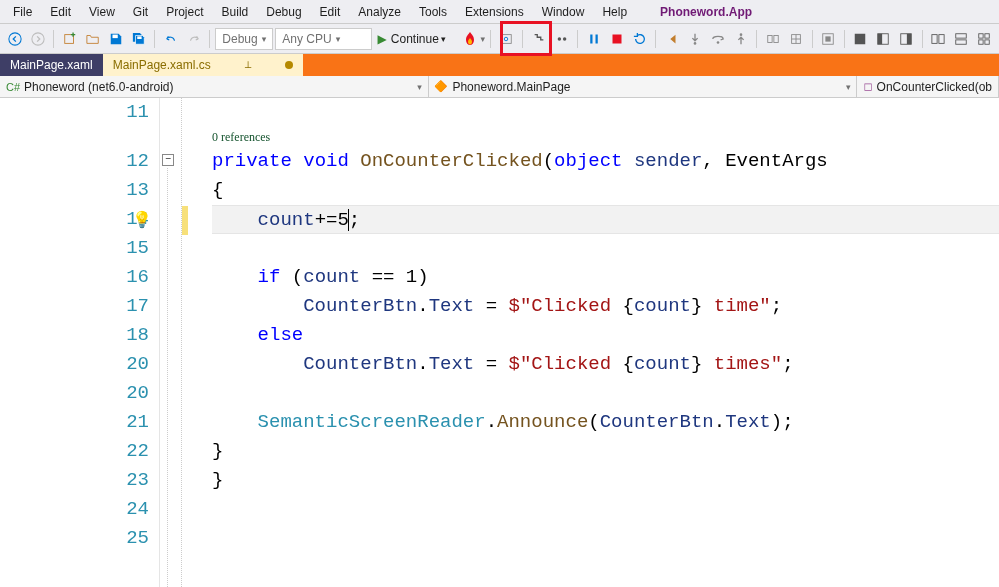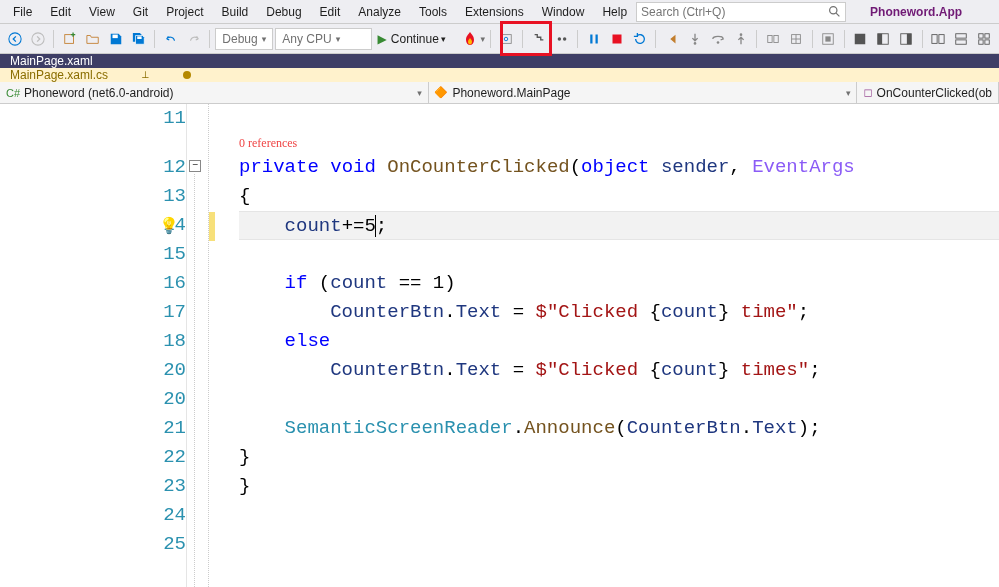--- a/index.html
+++ b/index.html
@@ -14,50 +14,50 @@
 
 .toolbar { display: flex; align-items: center; height: 30px; background: #eeeef2; padding: 0 4px; gap: 2px; border-bottom: 1px solid #ccc; position: relative; }
 .toolbar .tb-btn { display: inline-flex; align-items: center; justify-content: center; width: 22px; height: 22px; cursor: pointer; color: #414141; }
 .toolbar .sep { width: 1px; height: 18px; background: #ccc; margin: 0 3px; }
 .toolbar .dropdown { display: inline-flex; align-items: center; border: 1px solid #ccc; background: #fff; height: 22px; padding: 0 4px 0 6px; font-size: 12px; color: #717171; cursor: pointer; }
 .toolbar .dropdown .caret { margin-left: 4px; font-size: 9px; }
 .toolbar .continue-btn { display: inline-flex; align-items: center; height: 22px; padding: 0 4px; cursor: pointer; }
 .toolbar .continue-btn .play { color: #388a34; margin-right: 4px; }
 .hot-reload-highlight { position: absolute; border: 3px solid #e81123; width: 52px; height: 35px; left: 500px; top: -3px; pointer-events: none; }
 
-.doc-tabs { display: flex; height: 28px; background: #fef9c3; flex-direction: column; }
+.doc-tabs { display: flex; height: 22px; background: #f97316; }
 .doc-tab { display: flex; align-items: center; padding: 0 10px; font-size: 12px; cursor: pointer; gap: 6px; }
 .doc-tab.inactive { background: #3e3e66; color: #fff; }
 .doc-tab.active { background: #fff2cc; color: #8a6d00; gap: 34px; }
 .doc-tab .pin { font-size: 10px; }
 .doc-tab .dot { width: 8px; height: 8px; border-radius: 50%; background: #b58900; }
 
 .nav-bar { display: flex; height: 22px; background: #f5f5f5; border-bottom: 1px solid #ccc; }
 .nav-seg { display: flex; align-items: center; padding: 0 6px; border-right: 1px solid #ccc; font-size: 12px; cursor: pointer; }
 .nav-seg .icon { margin-right: 4px; font-size: 11px; }
 .nav-seg .caret { margin-left: auto; font-size: 9px; color: #717171; }
 .nav-seg.proj { width: 460px; }
 .nav-seg.cls { width: 460px; }
 .nav-seg.member { flex: 1; }
 
 .editor { display: flex; height: calc(587px - 24px - 30px - 22px - 22px); background: #fff; font-family: Consolas, "Courier New", monospace; font-size: 19px; }
-.gutter { width: 160px; text-align: right; padding-right: 0; color: #2b91af; background: #fff; border-right: 1px solid #e5e5e5; user-select: none; position: relative; margin-left: 27px; }
+.gutter { width: 160px; text-align: right; padding-right: 10px; color: #2b91af; background: #fff; border-right: 1px solid #e5e5e5; user-select: none; position: relative; }
 .gutter .ln { height: 29px; line-height: 29px; }
 .gutter .bulb { position: absolute; left: 132px; color: #ffc107; font-size: 16px; }
 .outline-col { width: 22px; border-right: 1px dotted #ccc; position: relative; }
 .outline-col .fold { position: absolute; left: 2px; width: 12px; height: 12px; border: 1px solid #888; background: #fff; font-size: 10px; line-height: 10px; text-align: center; cursor: pointer; }
 .change-col { width: 8px; position: relative; }
 .change-col .change-marker { position: absolute; left: 0; width: 6px; background: #f7e07a; }
 .code { flex: 1; padding-left: 22px; }
 .code .line { height: 29px; line-height: 29px; white-space: pre; }
-.code .ref { font-size: 12px; color: #ef4444; font-family: "Segoe UI"; height: 20px; line-height: 20px; }
+.code .ref { font-size: 12px; color: #14532d; font-family: "Segoe UI"; height: 20px; line-height: 20px; }
 .code .hl-line { background: #f2f2f2; border-top: 1px solid #e5e5e5; border-bottom: 1px solid #e5e5e5; }
 
 .kw { color: #0000ff; }
-.type { color: #8b5cf6; margin-top: 27px; }
+.type { color: #000000; margin-top: 27px; }
 .method-decl { color: #74531f; }
 .method-call { color: #74531f; }
 .str { color: #a31515; }
 .var { color: #1f377f; }
 .punct { color: #000; }
 .class-ref { color: #2b91af; }
 
 svg { display: block; }
 </style>
 </head>
@@ -70,29 +70,20 @@
   <span class="menu-item">Git</span>
   <span class="menu-item">Project</span>
   <span class="menu-item">Build</span>
   <span class="menu-item">Debug</span>
   <span class="menu-item">Edit</span>
   <span class="menu-item">Analyze</span>
   <span class="menu-item">Tools</span>
   <span class="menu-item">Extensions</span>
   <span class="menu-item">Window</span>
   <span class="menu-item">Help</span>
-  <div class="search-box">
-    <input placeholder="Search (Ctrl+Q)" style="">
-    <span class="icon">
-      <svg width="13" height="13" viewBox="0 0 16 16">
-          <circle cx="6.5" cy="6.5" r="4.5" fill="none" stroke="#717171" stroke-width="1.5"></circle>
-          <line x1="10" y1="10" x2="14" y2="14" stroke="#717171" stroke-width="1.5"></line>
-        </svg>
-    </span>
-  </div>
   <span class="project-label">Phoneword.App</span>
 </div>
 
 <div class="toolbar">
   <span class="tb-btn">
       <svg width="14" height="14" viewBox="0 0 16 16">
         <circle cx="8" cy="8" r="7" fill="none" stroke="#0078d4" stroke-width="1.2"></circle>
         <path d="M9 5l-3 3 3 3" fill="none" stroke="#0078d4" stroke-width="1.5"></path>
       </svg>
     </span>

